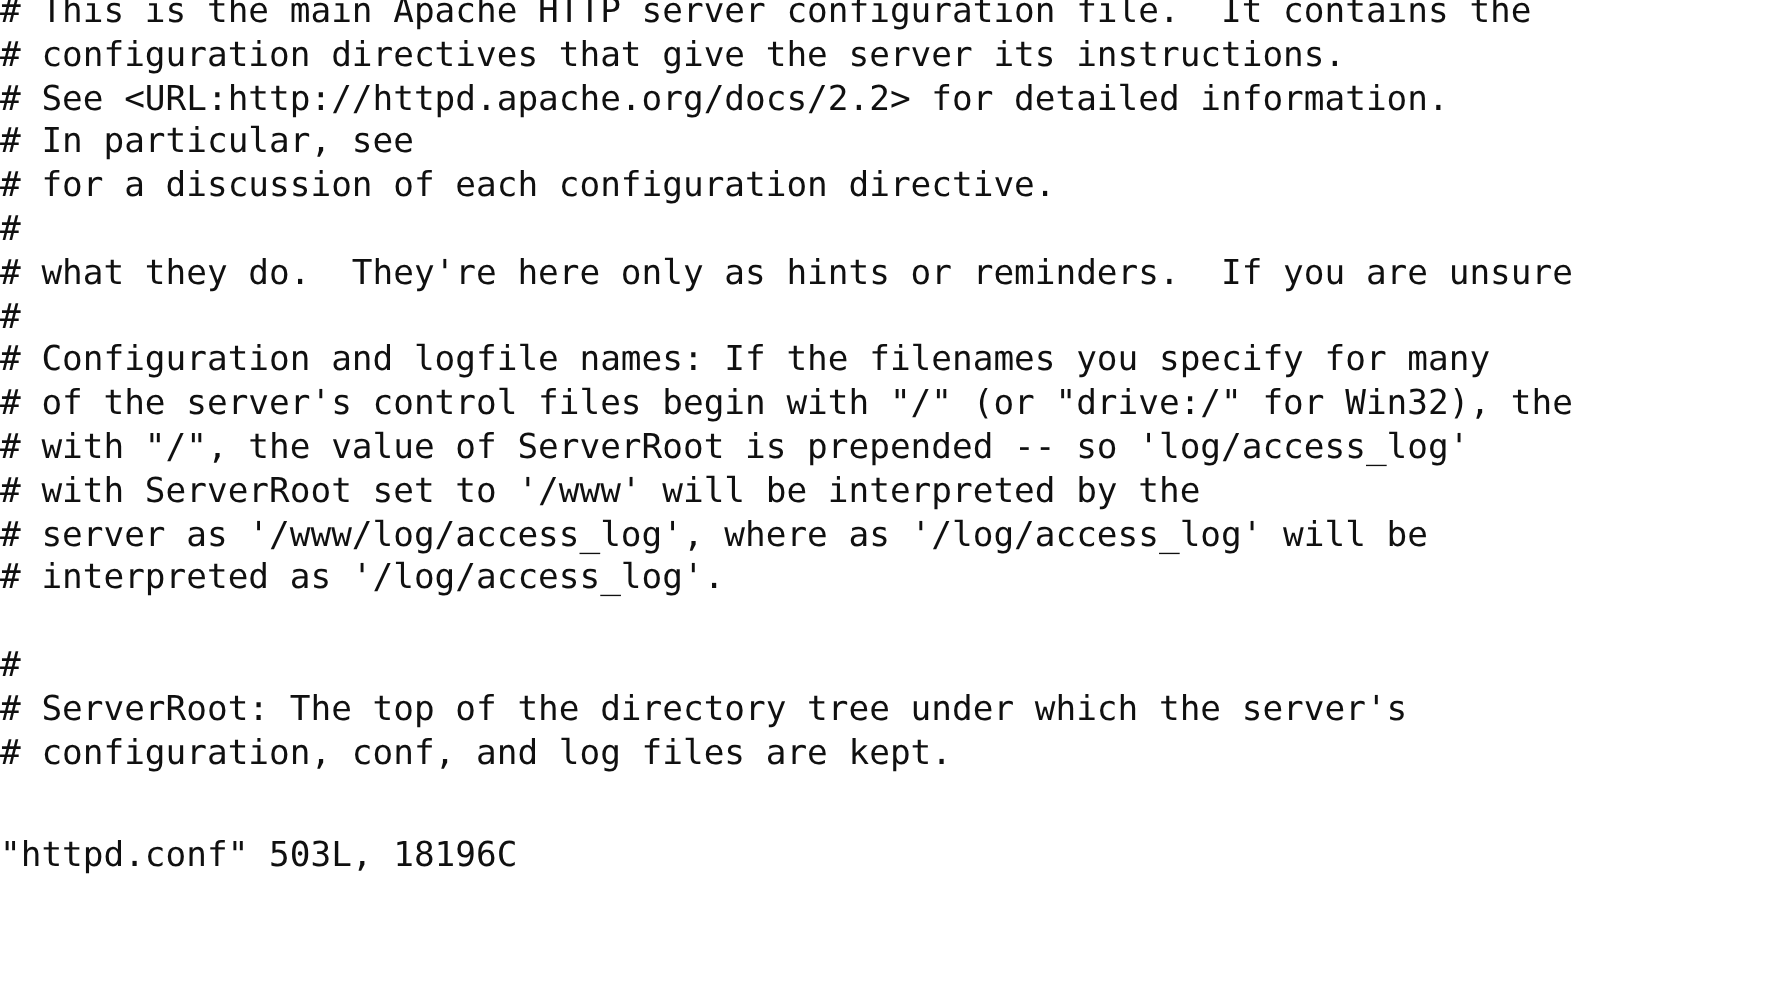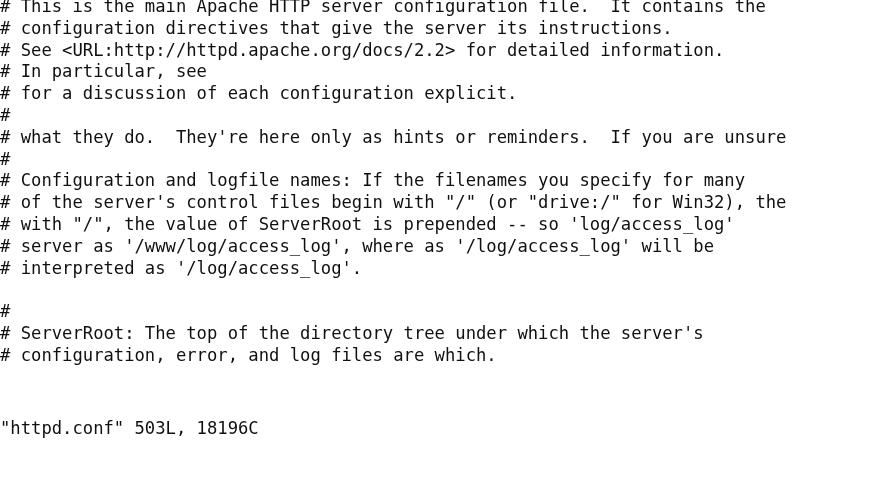--- a/index.html
+++ b/index.html
@@ -67,30 +67,31 @@
 </head>
 <body>
 
 <div id="terminal">
 
   <div id="buffer">
       <div class="line"># This is the main Apache HTTP server configuration file.  It contains the</div>
       <div class="line"># configuration directives that give the server its instructions.</div>
       <div class="line"># See &lt;URL:http://httpd.apache.org/docs/2.2&gt; for detailed information.</div>
       <div class="line"># In particular, see</div>
-      <div class="line"># for a discussion of each configuration explicit.</div>
+      <div class="line"># for a discussion of each configuration directive.</div>
       <div class="line">#</div>
       <div class="line"># what they do.  They're here only as hints or reminders.  If you are unsure</div>
       <div class="line">#</div>
       <div class="line"># Configuration and logfile names: If the filenames you specify for many</div>
       <div class="line"># of the server's control files begin with "/" (or "drive:/" for Win32), the</div>
       <div class="line"># with "/", the value of ServerRoot is prepended -- so 'log/access_log'</div>
+      <div class="line"># with ServerRoot set to '/www' will be interpreted by the</div>
       <div class="line"># server as '/www/log/access_log', where as '/log/access_log' will be</div>
       <div class="line"># interpreted as '/log/access_log'.</div>
       <div class="line empty"></div>
       <div class="line">#</div>
       <div class="line"># ServerRoot: The top of the directory tree under which the server's</div>
-      <div class="line"># configuration, error, and log files are which.</div>
+      <div class="line"># configuration, conf, and log files are kept.</div>
     </div>
 
   <div id="statusline">"httpd.conf" 503L, 18196C</div>
 
 </div>
 
 </body></html>

